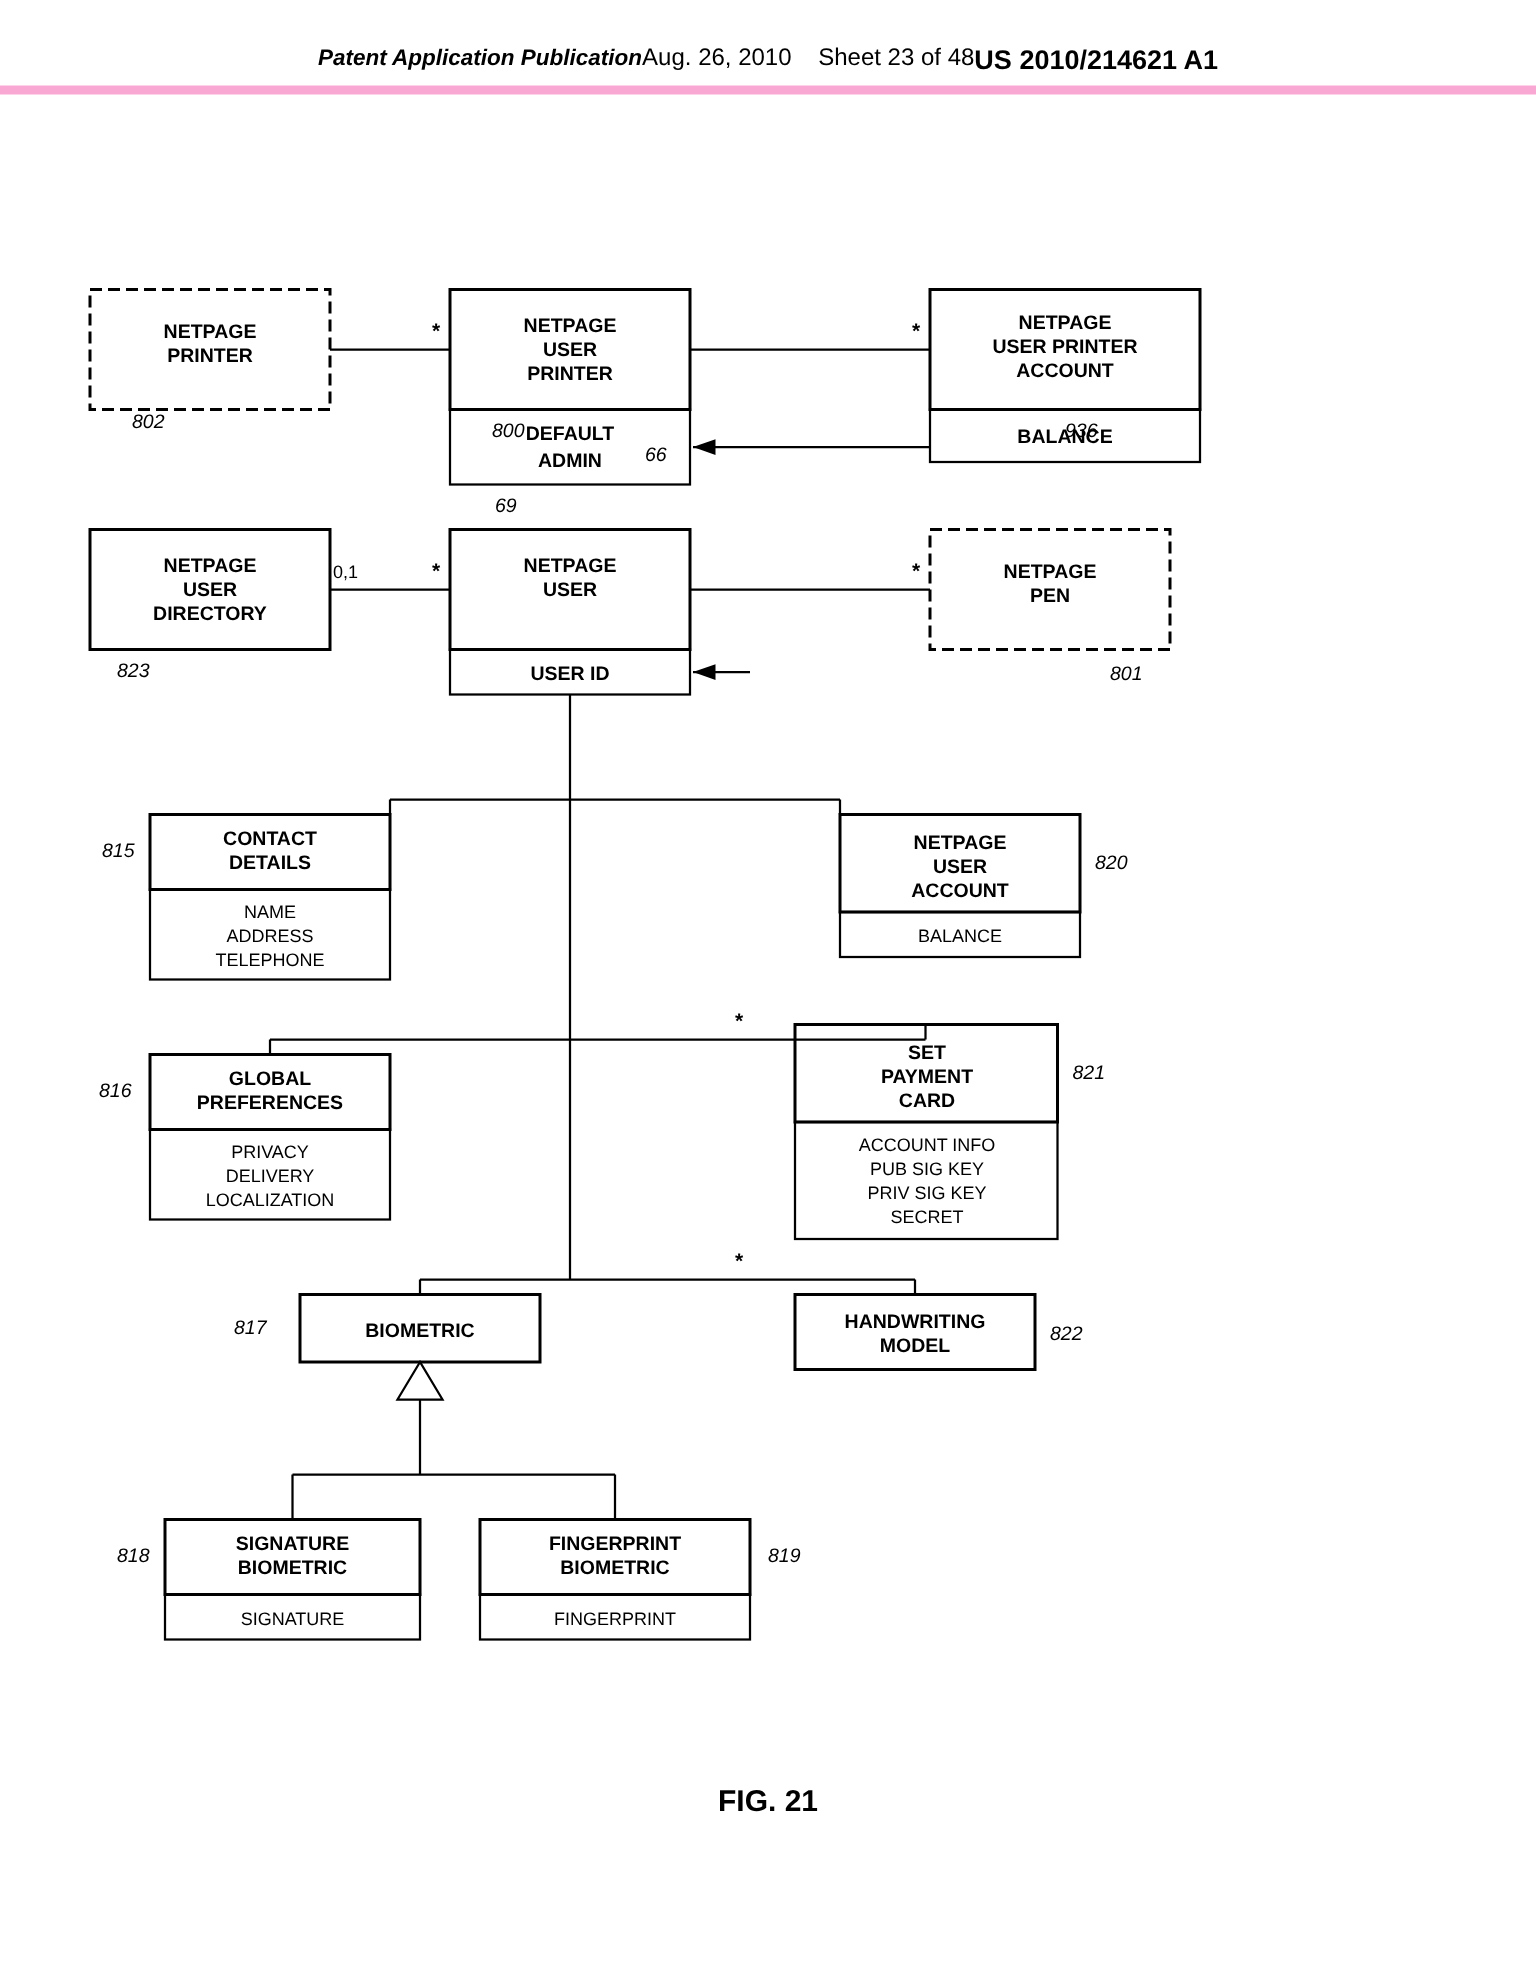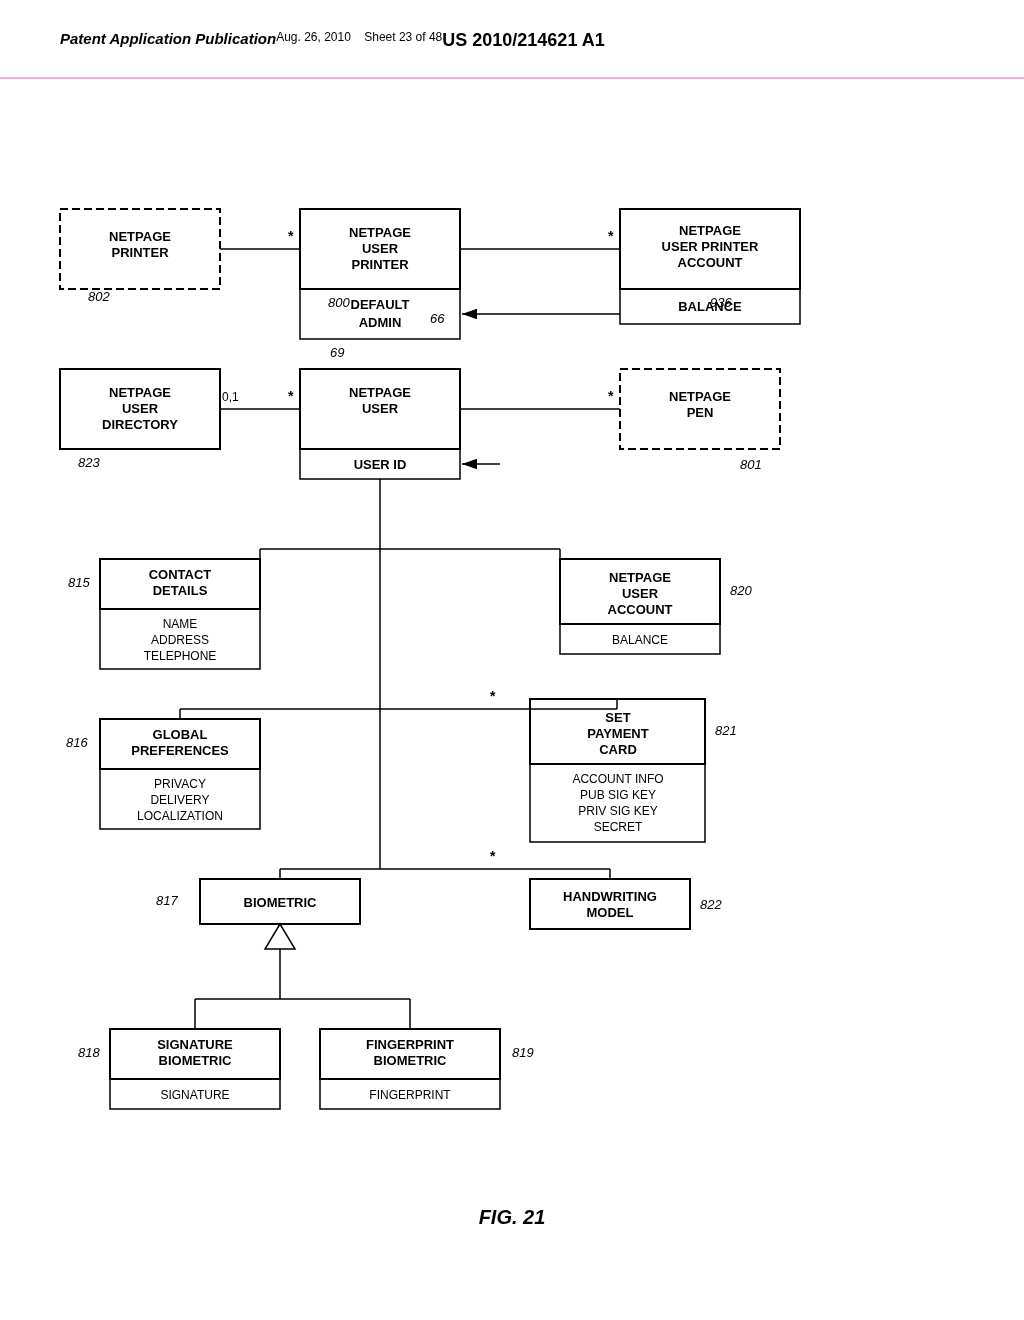--- a/index.html
+++ b/index.html
@@ -7,34 +7,34 @@
       width: 1024px;
       height: 1320px;
       background: #fff;
       font-family: Arial, sans-serif;
       position: relative;
       overflow: hidden;
     }
 
     .page-header {
       display: flex;
-      justify-content: flex-start;
+      justify-content: center;
       align-items: flex-start;
-      padding: 30px 60px 26px 60px;
-      border-bottom: 2px solid #f9a8d4;
+      padding: 30px 60px 6px 60px;
+      border-bottom: 6px solid #f9a8d4;
     }
 
     .header-left {
       font-weight: bold;
       font-size: 15px;
       font-style: italic;
     }
 
     .header-center {
-      font-size: 12px;
+      font-size: 16px;
       text-align: center;
     }
 
     .header-right {
       font-size: 18px;
       font-weight: bold;
     }
 
     .diagram-area {
       position: relative;
@@ -49,21 +49,20 @@
       width: 100%;
       height: 100%;
     }
 
     .fig-caption {
       position: absolute;
       bottom: 30px;
       left: 50%;
       transform: translateX(-50%);
       font-size: 20px;
-      font-style: italic;
       font-weight: bold;
       text-align: right;
     }
   </style>
 </head>
 <body>
 
 <div class="page-header">
   <div class="header-left">Patent Application Publication</div>
   <div class="header-center">

